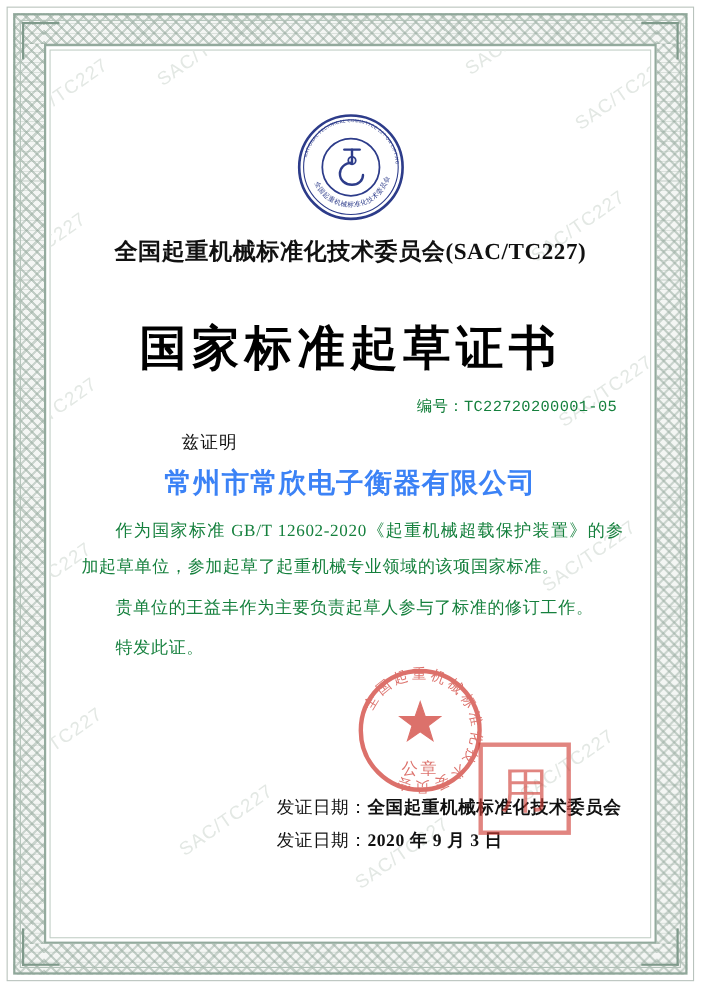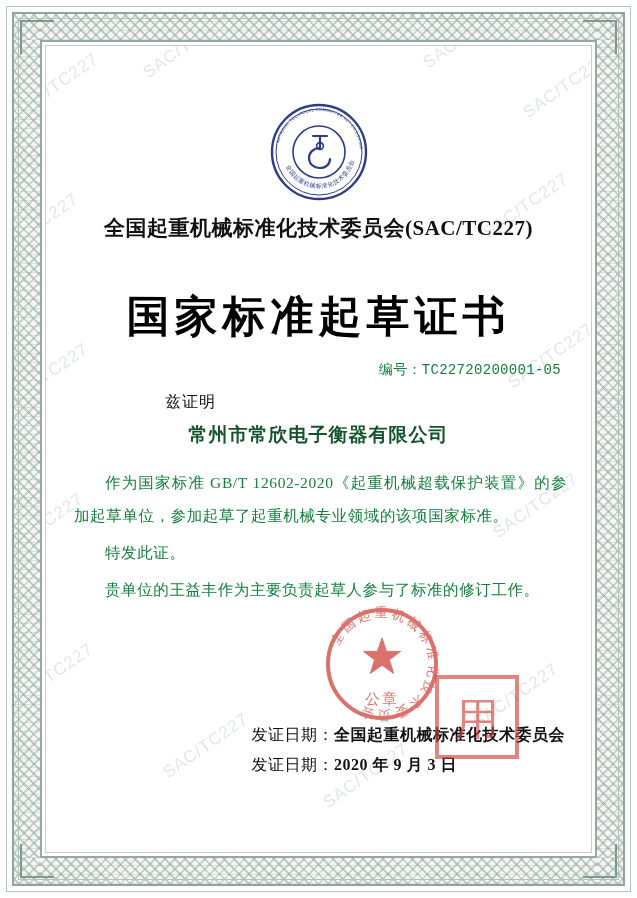--- a/index.html
+++ b/index.html
@@ -169,22 +169,22 @@
     margin-left: 47px;
   }
 
   .company {
     position: absolute;
     top: 366px;
     left: 0;
     right: 0;
     text-align: center;
     font-weight: bold;
-    font-size: 19px;
-    color: #14532d;
+    font-size: 25px;
+    color: #3b82f6;
     letter-spacing: 1px;
   }
 
   .body-text {
     position: absolute;
     top: 410px;
     left: 18px;
     right: 14px;
     font-size: 15.5px;
     line-height: 33px;
@@ -300,22 +300,22 @@
     <div class="serial">
       <span>编号：</span><span>TC22720200001-05</span>
     </div>
 
     <div class="hereby">兹证明</div>
 
     <div class="company">常州市常欣电子衡器有限公司</div>
 
     <div class="body-text">
       <p>作为国家标准 GB/T 12602-2020《起重机械超载保护装置》的参加起草单位，参加起草了起重机械专业领域的该项国家标准。</p>
+      <p>贵单位的王益丰作为主要负责起草人参与了标准的修订工作。</p>
       <p>特发此证。</p>
-      <p>贵单位的王益丰作为主要负责起草人参与了标准的修订工作。</p>
     </div>
 
     <div class="issuer-block">
       <div>
         <span class="lbl">发证日期：</span><span class="val">全国起重机械标准化技术委员会</span>
       </div>
       <div>
         <span class="lbl">发证日期：</span><span class="val">2020 年 9 月 3 日</span>
       </div>
     </div>

